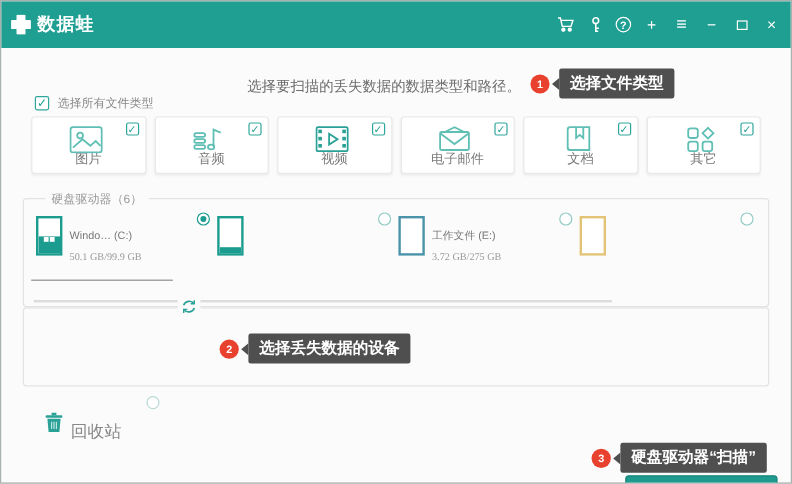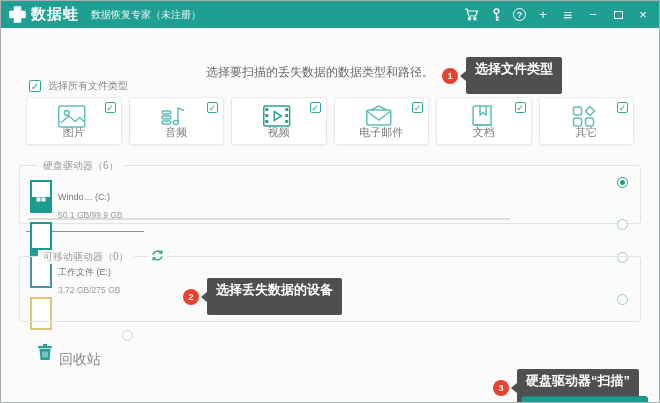--- a/index.html
+++ b/index.html
@@ -1,21 +1,21 @@
 <!DOCTYPE html>
 <html><head>
 <meta charset="utf-8">
 <style>
   * { margin:0; padding:0; box-sizing:border-box; }
   body { font-family:"Liberation Sans","DejaVu Sans",sans-serif; background:#888; }
   .window{ position:relative; width:660px; height:403px; background:#fbfbfb;
            border:1px solid #a9b0b0; overflow:hidden; }
 
   
-  .titlebar{ position:absolute; top:0; left:0; right:0; height:27px; background:#1f9e92;
+  .titlebar{ position:absolute; top:0; left:0; right:0; height:39px; background:#1f9e92;
              display:flex; align-items:center; padding:0 8px; color:#fff; }
   .logo-plus{ width:17px; height:17px; margin-right:5px; display:inline-block; }
   .logo-text{ font-size:15px; font-weight:bold; letter-spacing:1px; }
   .subtitle{ font-size:10px; margin-left:12px; color:rgba(255,255,255,.92); }
   .tb-icons{ margin-left:auto; display:flex; align-items:center; gap:9px; }
   .tb-ic{ width:16px; height:16px; display:flex; align-items:center; justify-content:center;
           font-size:13px; color:#fff; cursor:default; }
   .tb-ic.help{ width:13px; height:13px; border:1px solid #fff; border-radius:50%;
                font-size:9px; font-weight:bold; }
   .tb-ic.maxi i{ display:block; width:9px; height:8px; border:1px solid #fff; }
@@ -26,21 +26,21 @@
   .instruction{ position:absolute; left:205px; top:37px; font-size:12px; color:#6b6b6b; }
 
   
   .annot{ position:absolute; display:flex; align-items:center; }
   .annot .num{ width:16px; height:16px; border-radius:50%; background:#e8422f; color:#fff;
                font-size:9px; font-weight:bold; display:flex; align-items:center;
                justify-content:center; flex-shrink:0; }
   .annot .arrow{ width:0; height:0; border-top:5px solid transparent; border-bottom:5px solid transparent;
                  border-right:6px solid #4f4f4f; margin-left:2px; }
   .annot .tip{ background:#4f4f4f; color:#fff; font-size:13px; font-weight:bold;
-               padding:3px 9px 16px; border-radius:2px; white-space:nowrap; }
+               padding:3px 9px 4px; border-radius:2px; white-space:nowrap; }
   .annot1{ left:441px; top:30px; }
   .annot2{ left:181px; top:251px; }
   .annot3{ left:492px; top:342px; }
 
   
   .select-all{ position:absolute; left:28px; top:52px; display:flex; align-items:center; gap:7px; }
   .cbx{ width:12px; height:12px; border:1px solid #2ea79b; border-radius:2px; background:#fff;
         color:#1f9e92; font-size:10px; line-height:11px; text-align:center; }
   .select-all span.lbl{ font-size:10px; color:#888;text-align:center; }
 
@@ -50,36 +50,36 @@
          box-shadow:0 1px 2px rgba(0,0,0,.05); display:flex; flex-direction:column;
          align-items:center; justify-content:flex-end; padding-bottom:4px; }
   .card .icon{ position:absolute; top:7px; left:50%; transform:translateX(-58%); }
   .card .cbx{ position:absolute; top:4px; right:5px; width:11px; height:11px; font-size:9px; line-height:10px;}
   .card .clbl{ font-size:11px; color:#7a7a7a; }
 
   
   .fieldset{ position:absolute; left:18px; right:18px; border:1px solid #e3e3e3; border-radius:3px; }
   .fieldset .legend{ position:absolute; top:-7px; left:18px; background:#fbfbfb; padding:0 5px;
                      font-size:10px; color:#999; }
-  .fs-drives{ top:138px; height:59px; }
+  .fs-drives{ top:138px; height:91px; }
   .fs-removable{ top:229px; height:66px; }
   .refresh{ position:absolute; top:-8px; left:128px; background:#fbfbfb; padding:0 3px; }
 
   
-  .drive-row{ display:flex; padding:14px 6px 0 10px;flex-direction:column; }
+  .drive-row{ display:flex; padding:14px 6px 0 10px; }
   .drive{ position:relative; flex:1; height:44px; display:flex; }
   .drive-icon{ position:relative; width:22px; height:33px; border:2px solid #1b9c8e;
                background:#fff; overflow:hidden; flex-shrink:0; }
   .drive-fill{ position:absolute; left:0; right:0; bottom:0; }
   .win-logo{ position:absolute; left:50%; top:50%; transform:translate(-50%,-50%);
              width:9px; height:9px; display:grid; grid-template-columns:4px 4px; gap:1px; }
   .win-logo i{ background:#fff; display:block; }
   .drive-txt{ margin-left:6px; padding-top:6px; }
   .drive-name{ font-size:9px; color:#777; white-space:nowrap; }
-  .drive-cap{ font-size:8.5px; color:#9a9a9a; font-family:Liberation Sans, sans-serif; white-space:nowrap; margin-top:3px;}
+  .drive-cap{ font-size:8.5px; color:#9a9a9a; font-family:Liberation Serif, serif; white-space:nowrap; margin-top:3px;}
   .radio{ position:absolute; top:-3px; right:6px; width:11px; height:11px; border:1px solid #93ccc5;
           border-radius:50%; background:#fff; }
   .drive.selected .radio{ border-color:#1b9c8e; }
   .drive.selected .radio::after{ content:""; position:absolute; left:2px; top:2px; width:5px;
           height:5px; border-radius:50%; background:#1b9c8e; }
   .drive.selected::after{ content:""; position:absolute; left:-4px; bottom:-10px; width:118px;
           height:1px; background:#8d8d8d; }
   .scrollline{ position:absolute; left:8px; bottom:3px; width:482px; height:2px; background:#dcdcdc; }
 
   
@@ -100,21 +100,20 @@
 
 <div class="window">
 
   <div class="titlebar">
     <span class="logo-plus">
       <svg width="17" height="17" viewBox="0 0 17 17">
           <path d="M5.5 1h6v4.5H16v6h-4.5V16h-6v-4.5H1v-6h4.5z" fill="#fff" stroke="#fff" stroke-linejoin="round" stroke-width="1.5"></path>
         </svg>
     </span>
     <span class="logo-text">数据蛙</span>
-    <span class="subtitle">数据恢复专家（未注册）</span>
     <div class="tb-icons">
       <span class="tb-ic">
         <svg width="15" height="13" viewBox="0 0 15 13" fill="none" stroke="#fff" stroke-width="1.2">
             <path d="M1 1h2l1.6 7h7.2l1.6-5H4"></path>
             <circle cx="5.5" cy="10.7" r="1.2" fill="#fff"></circle>
             <circle cx="10.8" cy="10.7" r="1.2" fill="#fff"></circle>
           </svg>
       </span>
       <span class="tb-ic">
         <svg width="9" height="14" viewBox="0 0 9 14" fill="none" stroke="#fff" stroke-width="1.3">
@@ -258,21 +257,20 @@
           <span class="drive-icon" style="border-color: rgb(227, 196, 119);">
               <span class="drive-fill" style="height: 0%; background: rgb(227, 196, 119);"></span>
             </span>
           <span class="radio"></span>
         </div>
       </div>
       <div class="scrollline"></div>
     </div>
 
     <div class="fieldset fs-removable">
-      <span class="legend">可移动驱动器（0）</span>
       <span class="refresh">
         <svg width="13" height="13" viewBox="0 0 13 13" fill="none" stroke="#2aa196" stroke-width="1.4">
             <path d="M10.8 4.2A5 5 0 0 0 2 5.4"></path>
             <path d="M2.2 8.8a5 5 0 0 0 8.8-1.2"></path>
             <path d="M10.9 1.2v3h-3" stroke-width="1.2"></path>
             <path d="M2.1 11.8v-3h3" stroke-width="1.2"></path>
           </svg>
       </span>
       <div class="annot annot2" style="position:absolute; left:163px; top:21px;">
         <span class="num">2</span>

